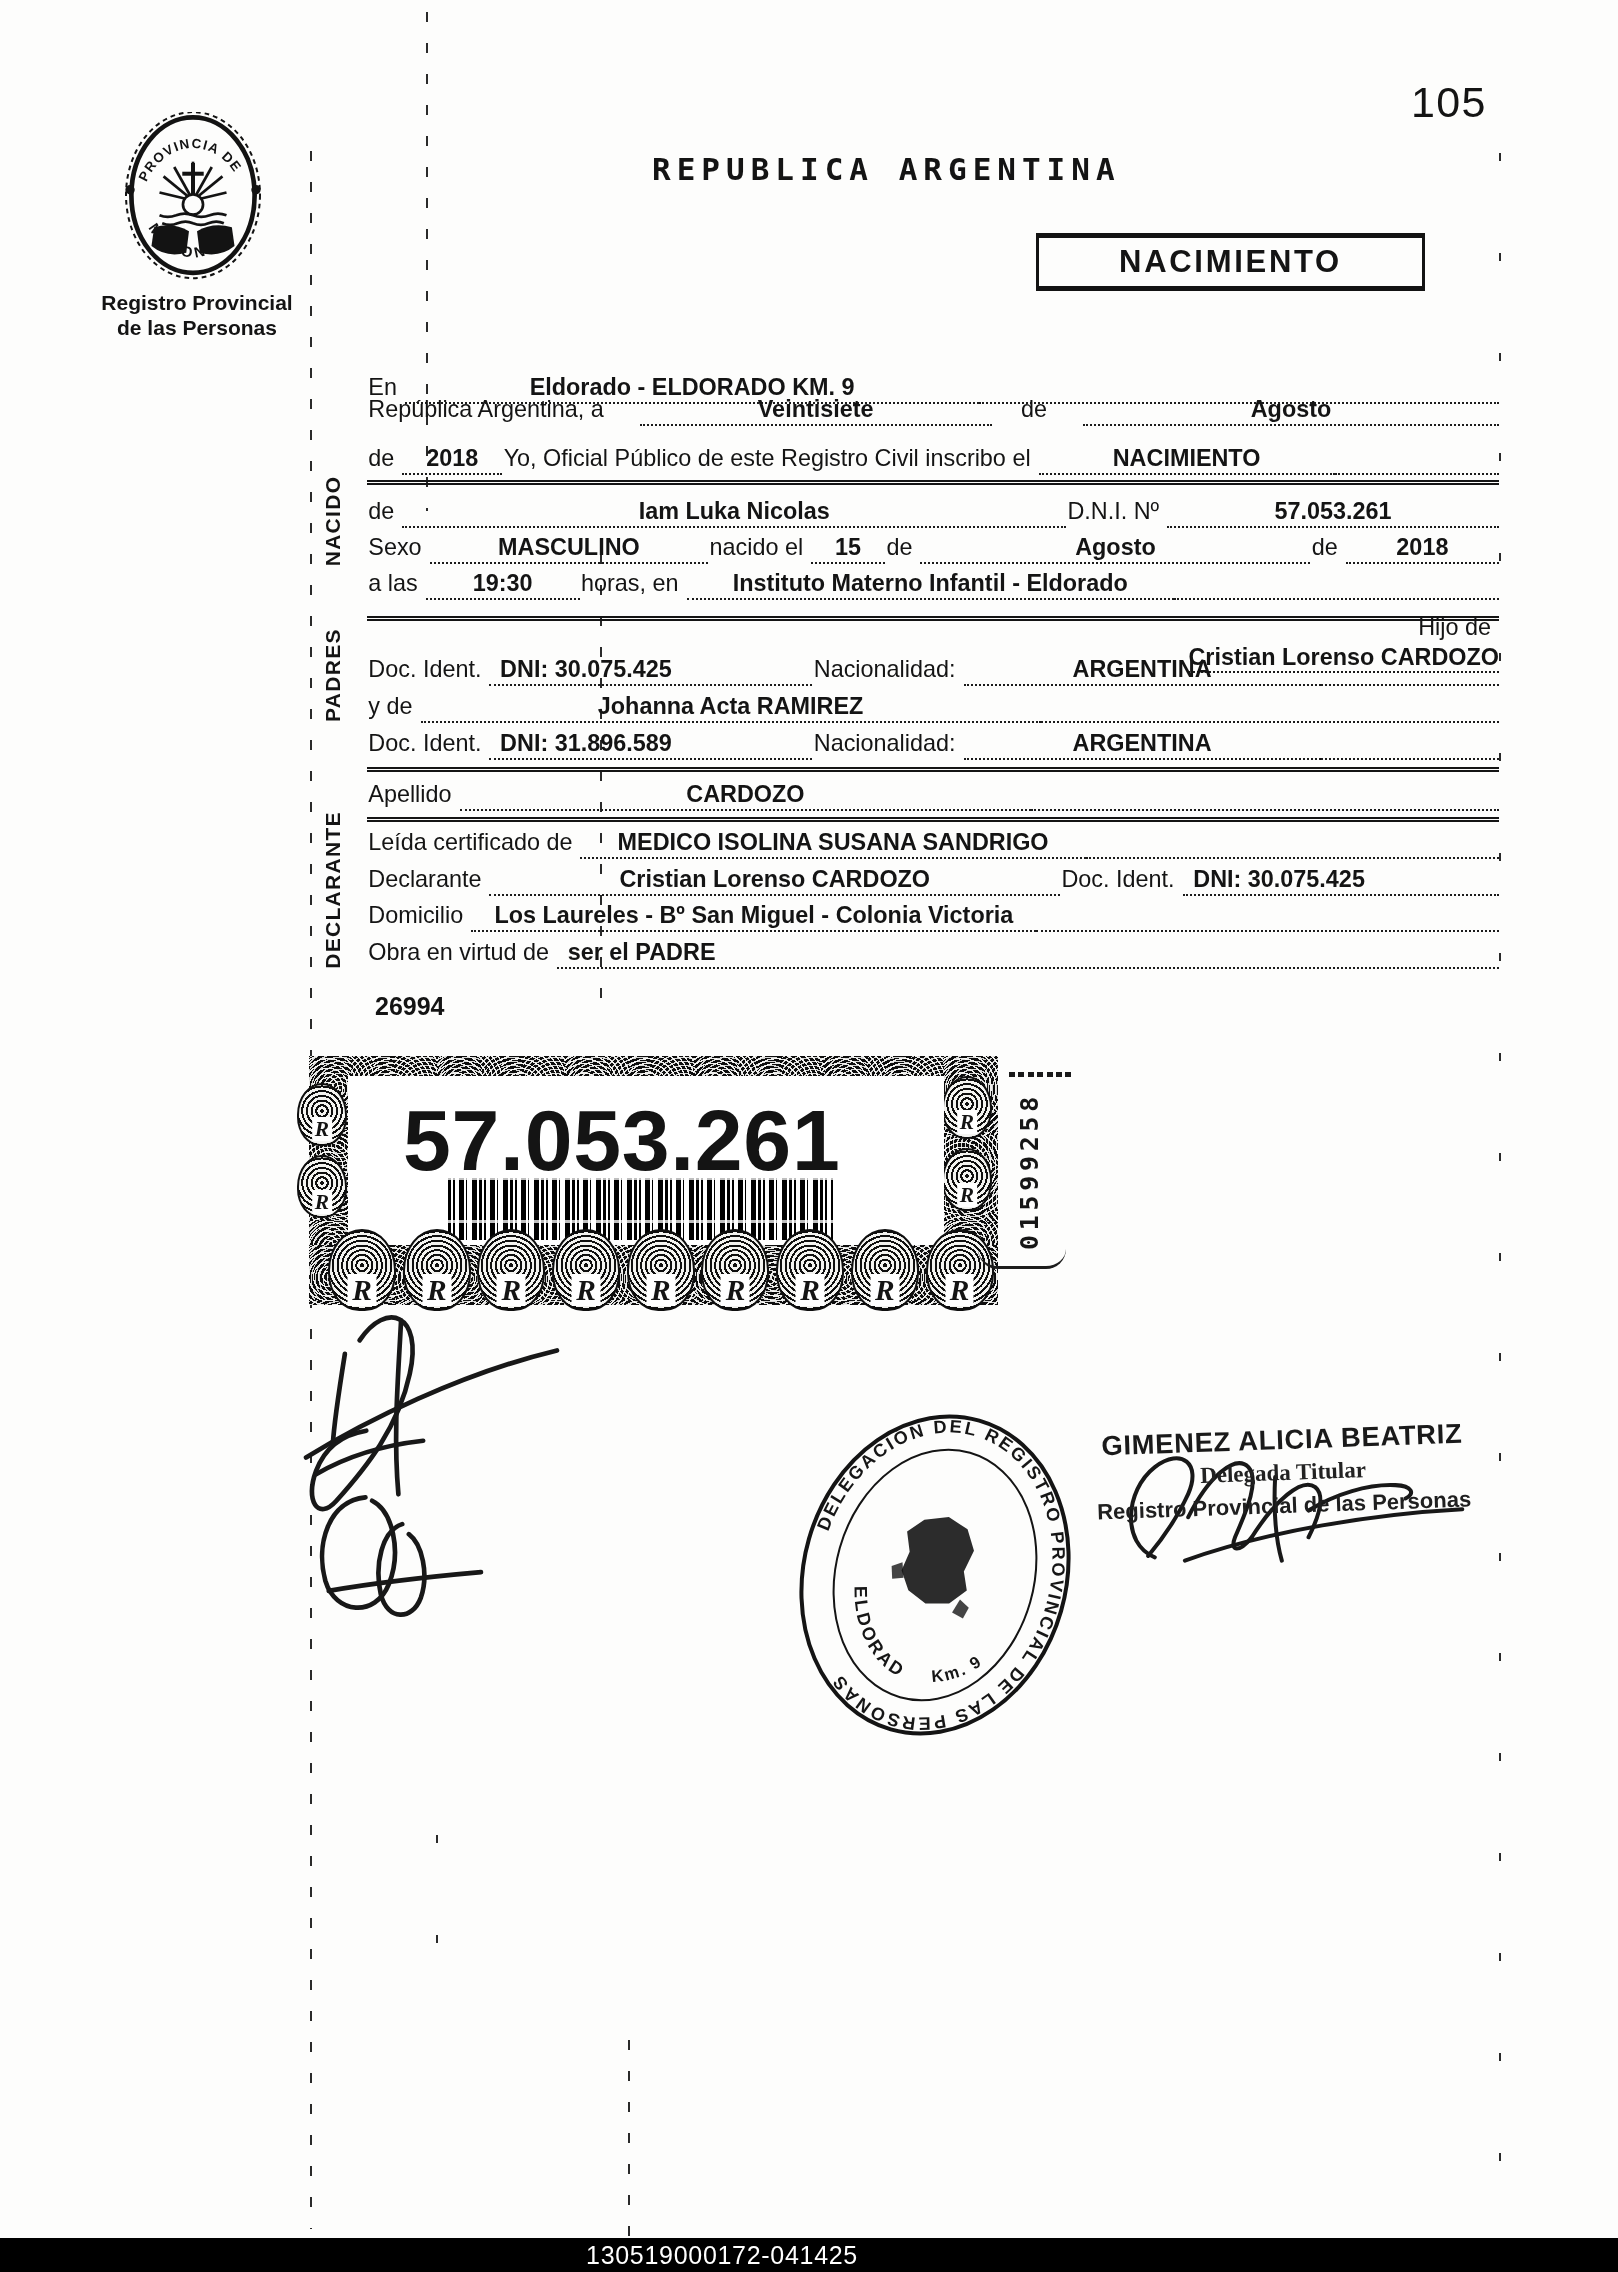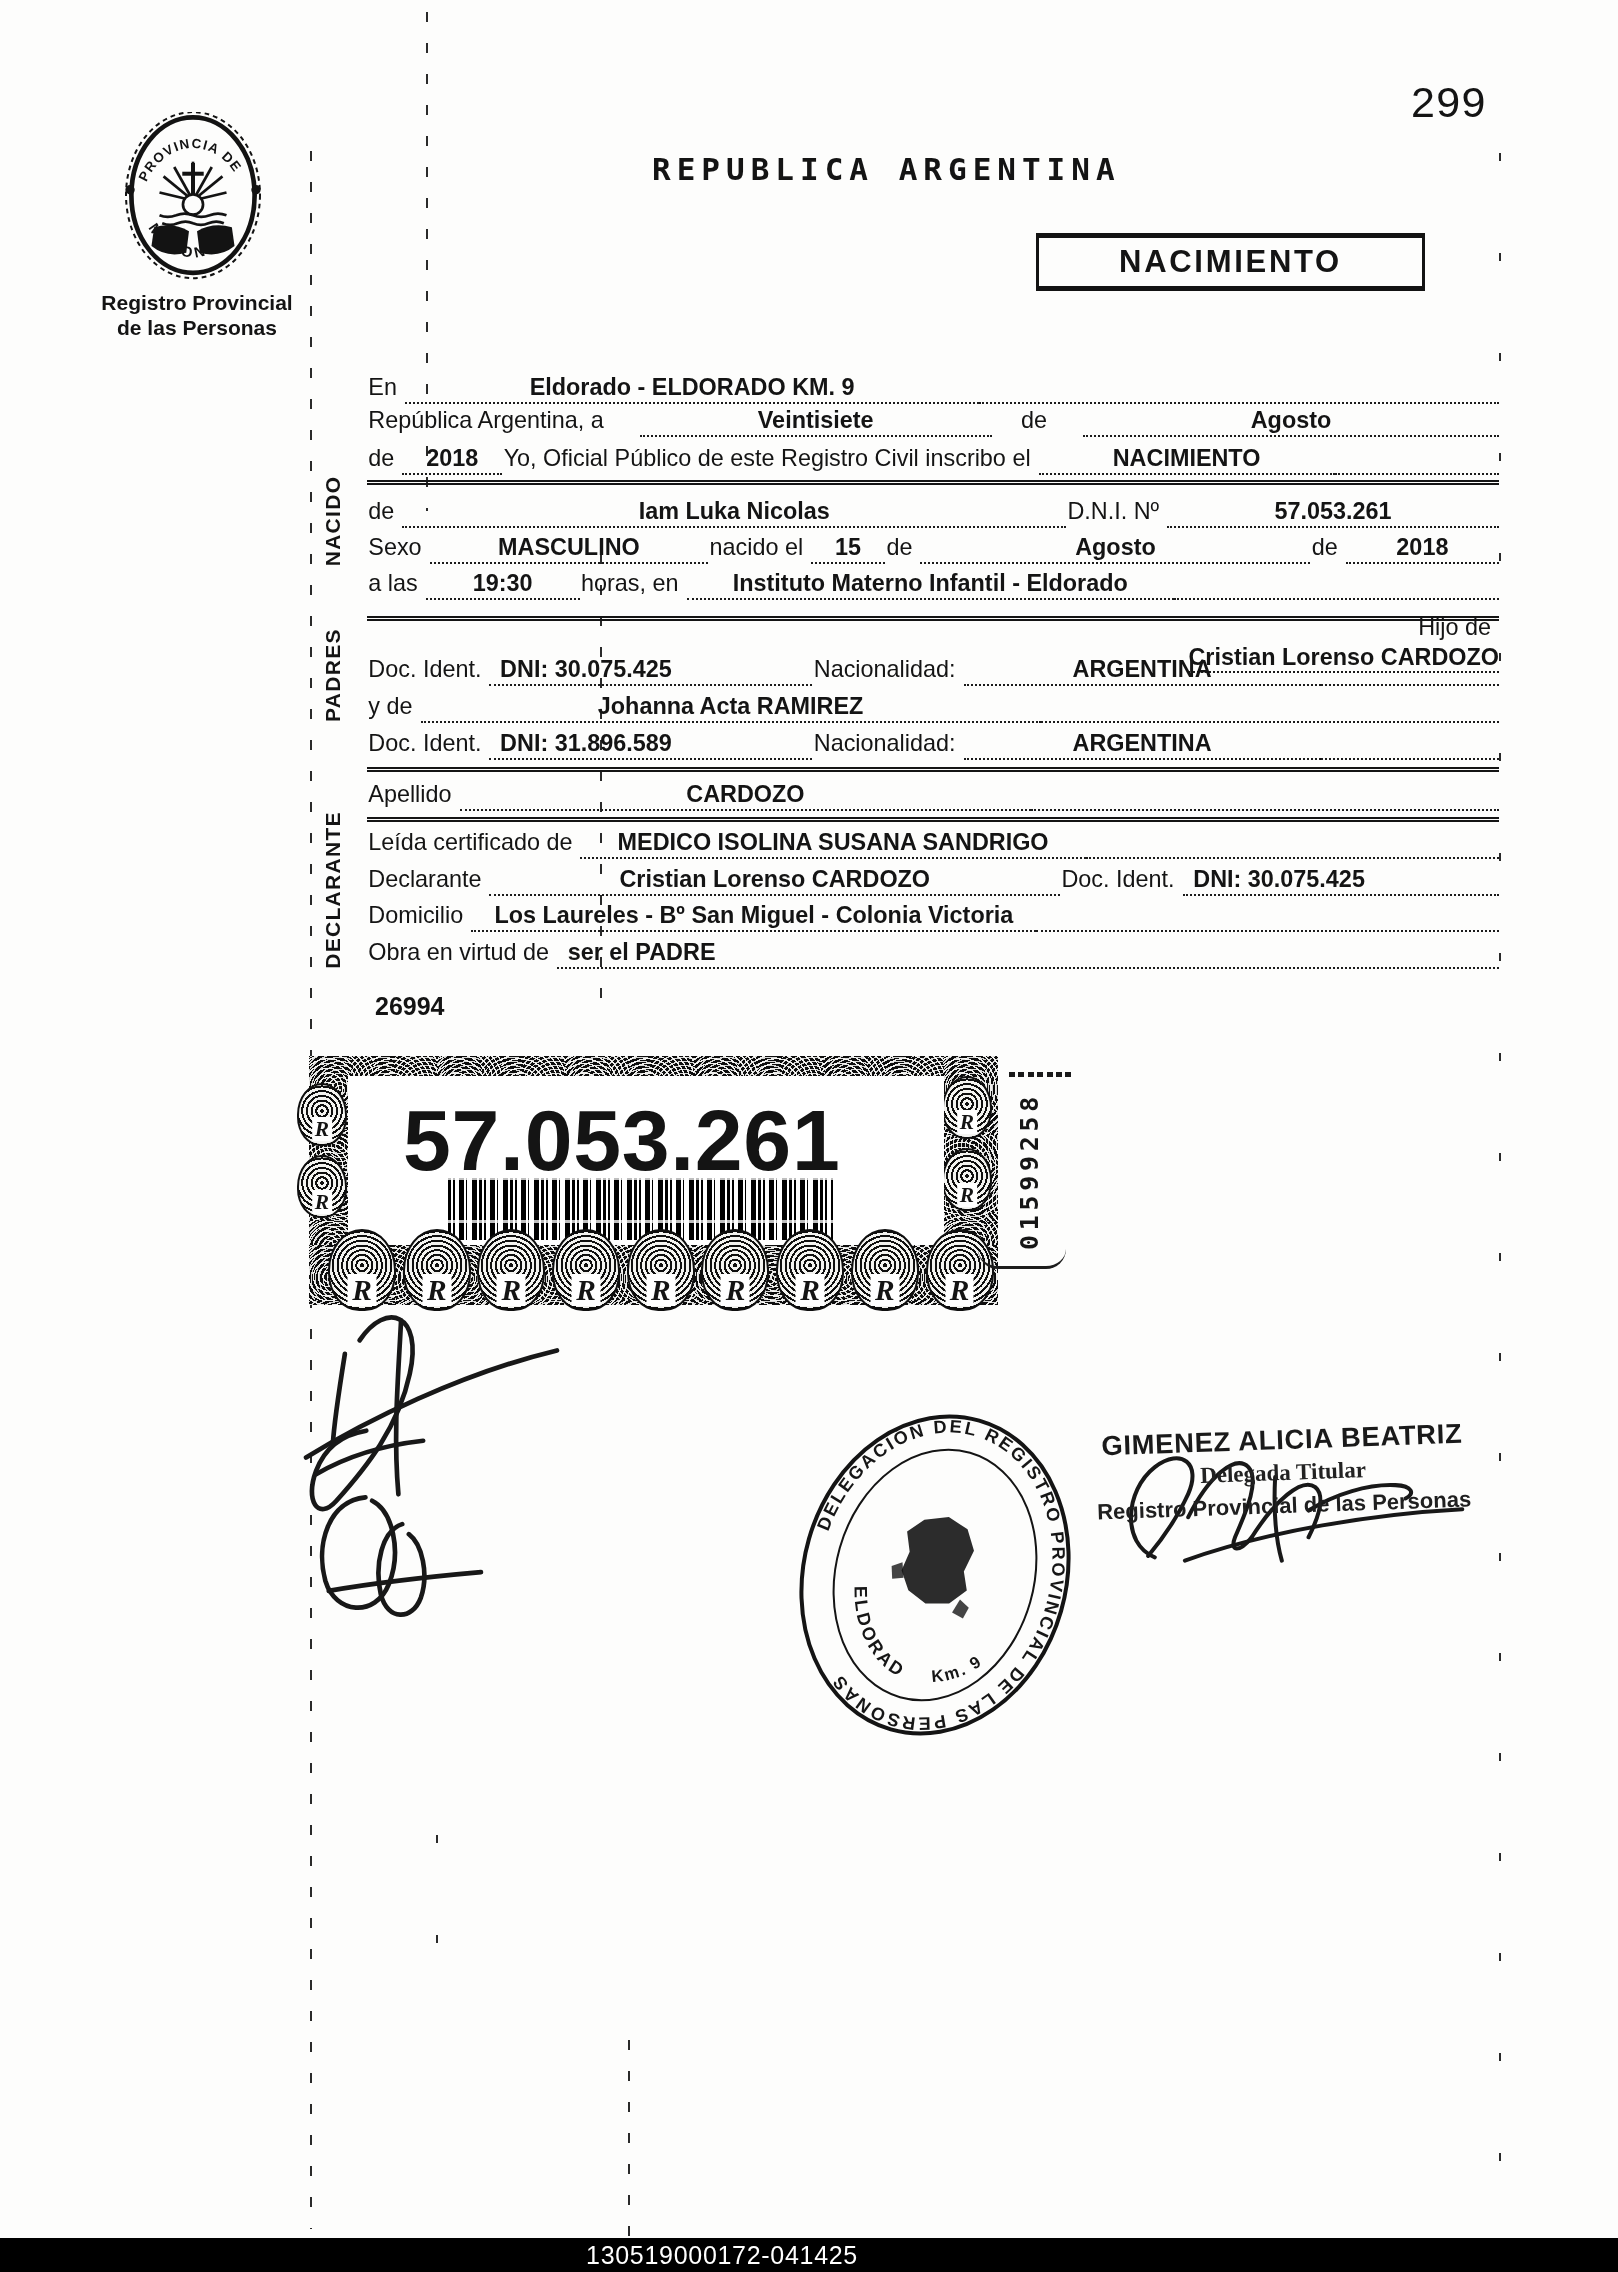--- a/index.html
+++ b/index.html
@@ -115,21 +115,21 @@
 
 <div class="page">
 
   <div class="vdash" style="left:310px; top:151px; height:2078px;"></div>
   <div class="vdash" style="left:426px; top:12px; height:499px;"></div>
   <div class="vdash" style="left:600px; top:554px; height:450px;"></div>
   <div class="vdash" style="left:628px; top:2040px; height:222px;"></div>
   <div class="vdash sparse" style="left:436px; top:1835px; height:147px;"></div>
   <div class="vdash sparse" style="left:1499px; top:153px; height:2028px;"></div>
 
-  <div class="page-number">299</div>
+  <div class="page-number">105</div>
 
   <svg class="logo" width="142" height="173" viewBox="0 0 212 258">
     <ellipse cx="106" cy="124" rx="92" ry="116" fill="none" stroke="#131313" stroke-width="7"></ellipse>
     <ellipse cx="106" cy="124" rx="100" ry="124" fill="none" stroke="#131313" stroke-width="3" stroke-dasharray="7 6"></ellipse>
     <circle cx="12" cy="116" r="7" fill="#131313"></circle>
     <circle cx="200" cy="116" r="7" fill="#131313"></circle>
     <defs>
       <path id="crestTop" d="M 32,118 A 78,94 0 0 1 180,118" fill="none"></path>
       <path id="crestBottom" d="M 30,148 A 80,100 0 0 0 182,148" fill="none"></path>
     </defs>
@@ -171,21 +171,21 @@
   <div class="vlabel" style="left:333px; top:521px;">NACIDO</div>
   <div class="vlabel" style="left:333px; top:675px;">PADRES</div>
   <div class="vlabel" style="left:333px; top:890px;">DECLARANTE</div>
 
   <div id="form-host">
       <div class="form-row" style="top: 369px;">
         <span class="lbl">En</span>
         <span class="val" style="flex-grow: 1.05; flex-basis: 0px;">Eldorado - ELDORADO KM. 9</span>
         <span class="val" style="flex-grow: 0.95; flex-basis: 0px;"></span>
       </div>
-      <div class="form-row" style="top: 402px; gap: 28px;">
+      <div class="form-row" style="top: 391px; gap: 28px;">
         <span class="lbl">República Argentina, a</span>
         <span class="val" style="flex-grow: 1.1; flex-basis: 0px;">Veintisiete</span>
         <span class="lbl">de</span>
         <span class="val" style="flex-grow: 1.3; flex-basis: 0px;">Agosto</span>
       </div>
       <div class="form-row" style="top: 440px;">
         <span class="lbl">de</span>
         <span class="val" style="flex: 0 0 100px;">2018</span>
         <span class="lbl">Yo, Oficial Público de este Registro Civil inscribo el</span>
         <span class="val" style="flex-grow: 0.9; flex-basis: 0px;">NACIMIENTO</span>

